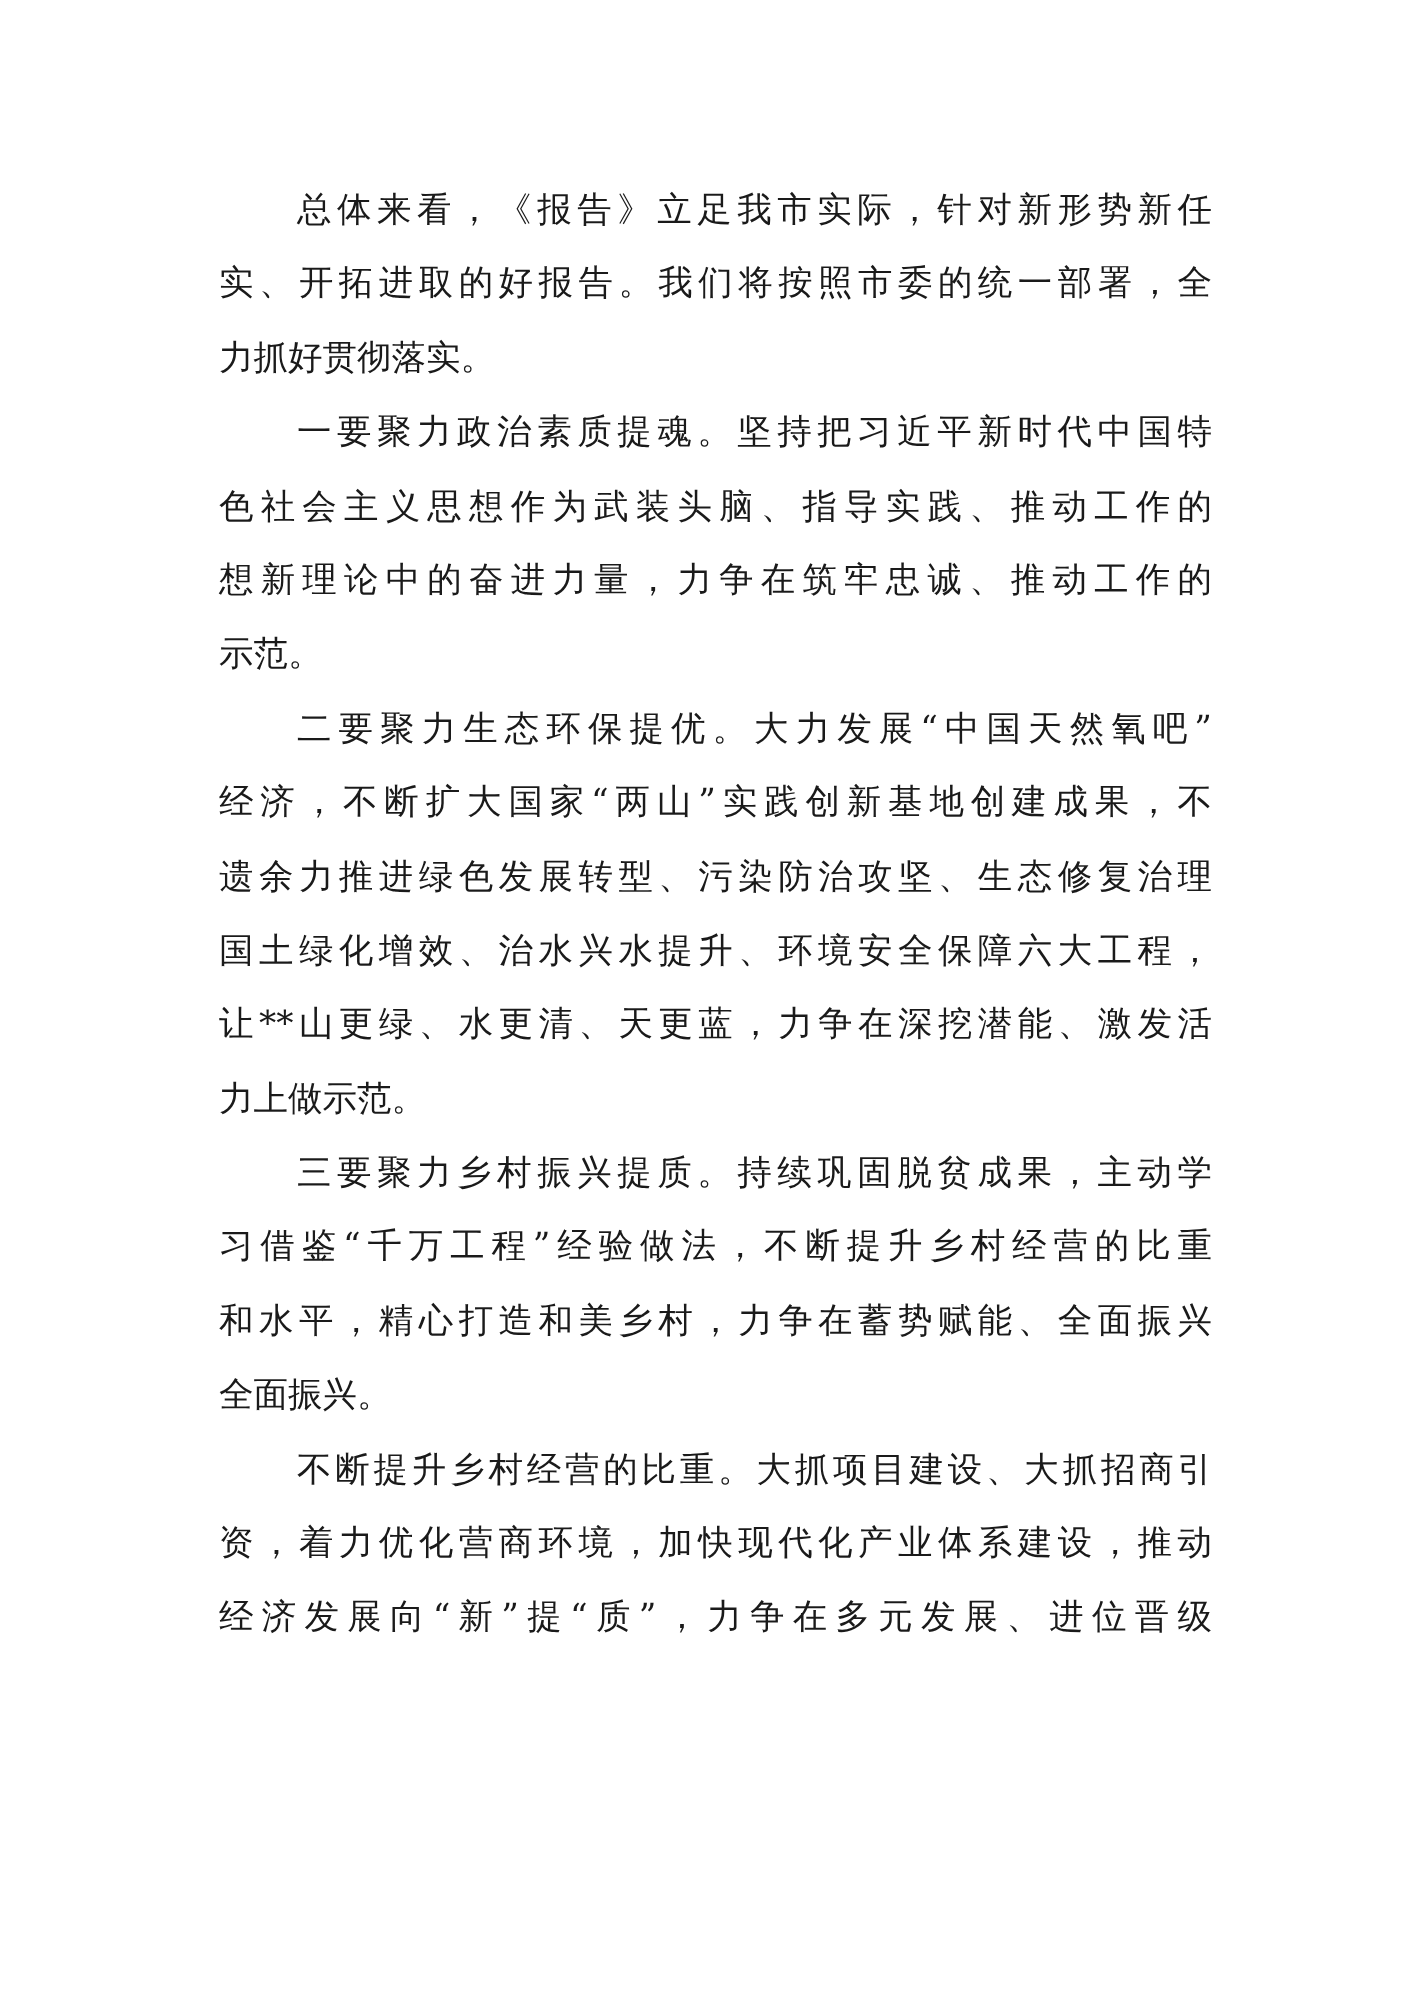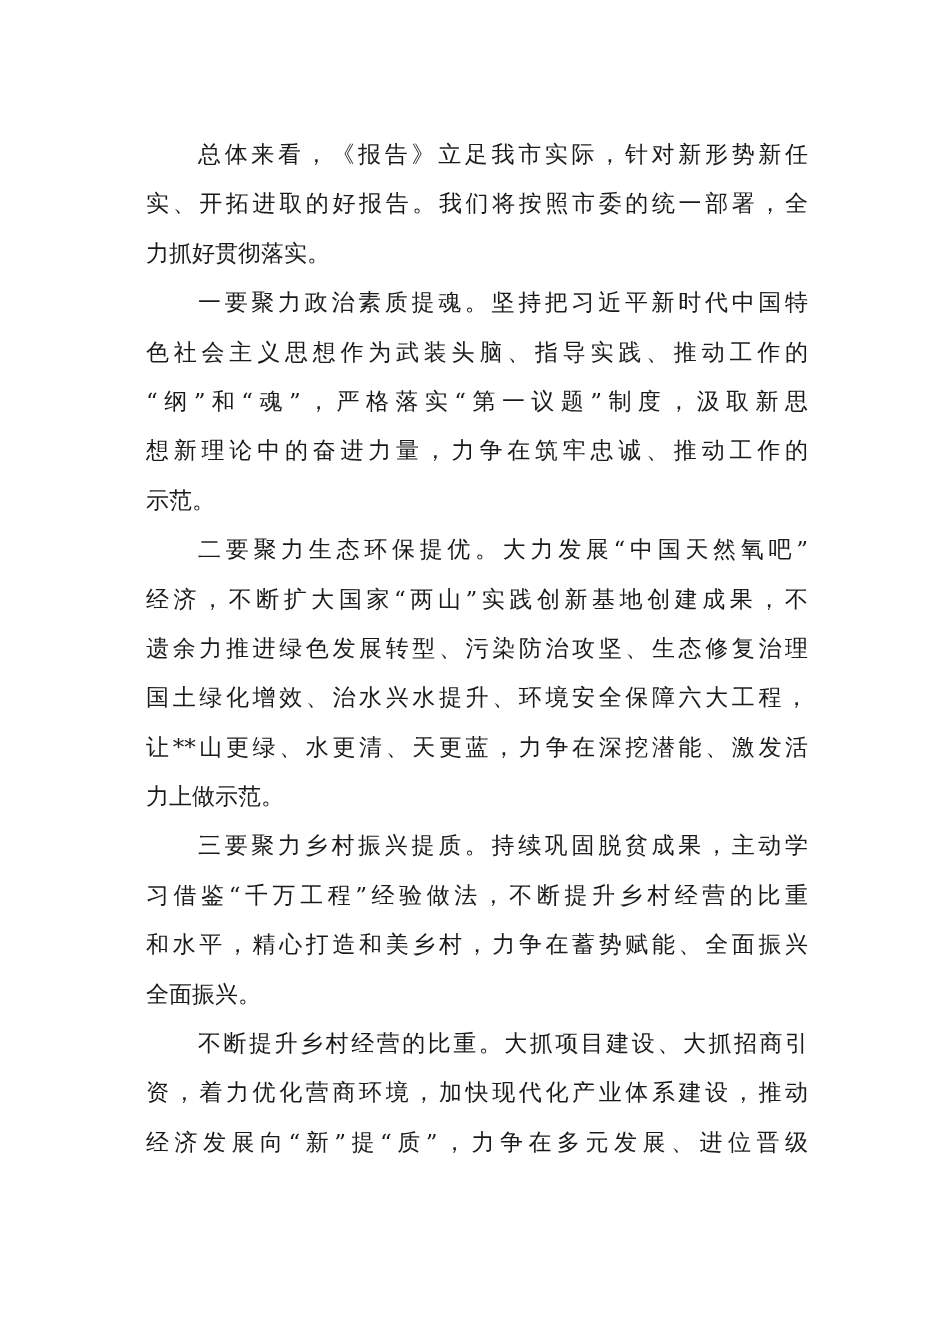--- a/index.html
+++ b/index.html
@@ -17,21 +17,21 @@
       position: absolute;
       left: 0;
       top: 0;
       width: 950px;
       height: 1344px;
       background: #ffffff;
     }
     .content {
       position: absolute;
       left: 146px;
-      top: 130px;
+      top: 116px;
       width: 662px;
     }
     .line {
       height: 49.4px;
       line-height: 49.4px;
       font-family: "DejaVu Serif", "Liberation Serif", serif;
       font-size: 23px;
       color: #1a1a1a;
       white-space: nowrap;
       text-align: justify;
@@ -57,21 +57,20 @@
 
     <div class="para">
       <div class="line indent">总体来看，《报告》立足我市实际，针对新形势新任</div>
       <div class="line">实、开拓进取的好报告。我们将按照市委的统一部署，全</div>
       <div class="line last">力抓好贯彻落实。</div>
     </div>
 
     <div class="para">
       <div class="line indent">一要聚力政治素质提魂。坚持把习近平新时代中国特</div>
       <div class="line">色社会主义思想作为武装头脑、指导实践、推动工作的</div>
-      <div class="line">“纲”和“魂”，严格落实“第一议题”制度，汲取新思</div>
       <div class="line">想新理论中的奋进力量，力争在筑牢忠诚、推动工作的</div>
       <div class="line last">示范。</div>
     </div>
 
     <div class="para">
       <div class="line indent">二要聚力生态环保提优。大力发展“中国天然氧吧”</div>
       <div class="line">经济，不断扩大国家“两山”实践创新基地创建成果，不</div>
       <div class="line">遗余力推进绿色发展转型、污染防治攻坚、生态修复治理</div>
       <div class="line">国土绿化增效、治水兴水提升、环境安全保障六大工程，</div>
       <div class="line">让**山更绿、水更清、天更蓝，力争在深挖潜能、激发活</div>

